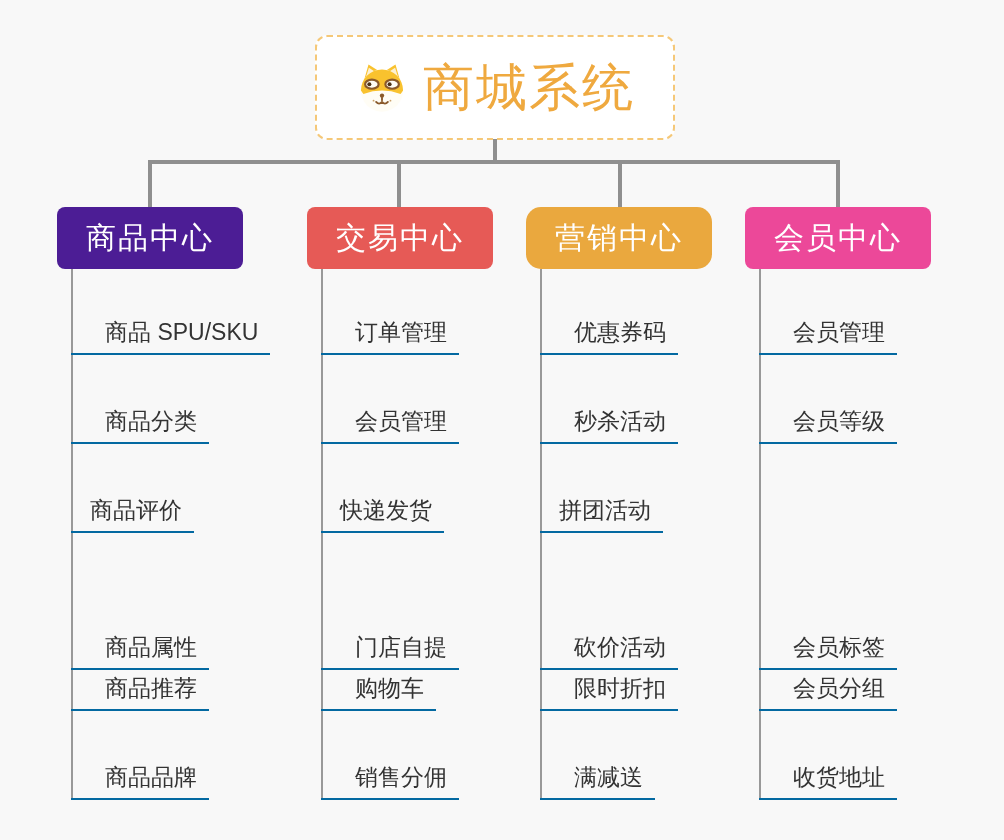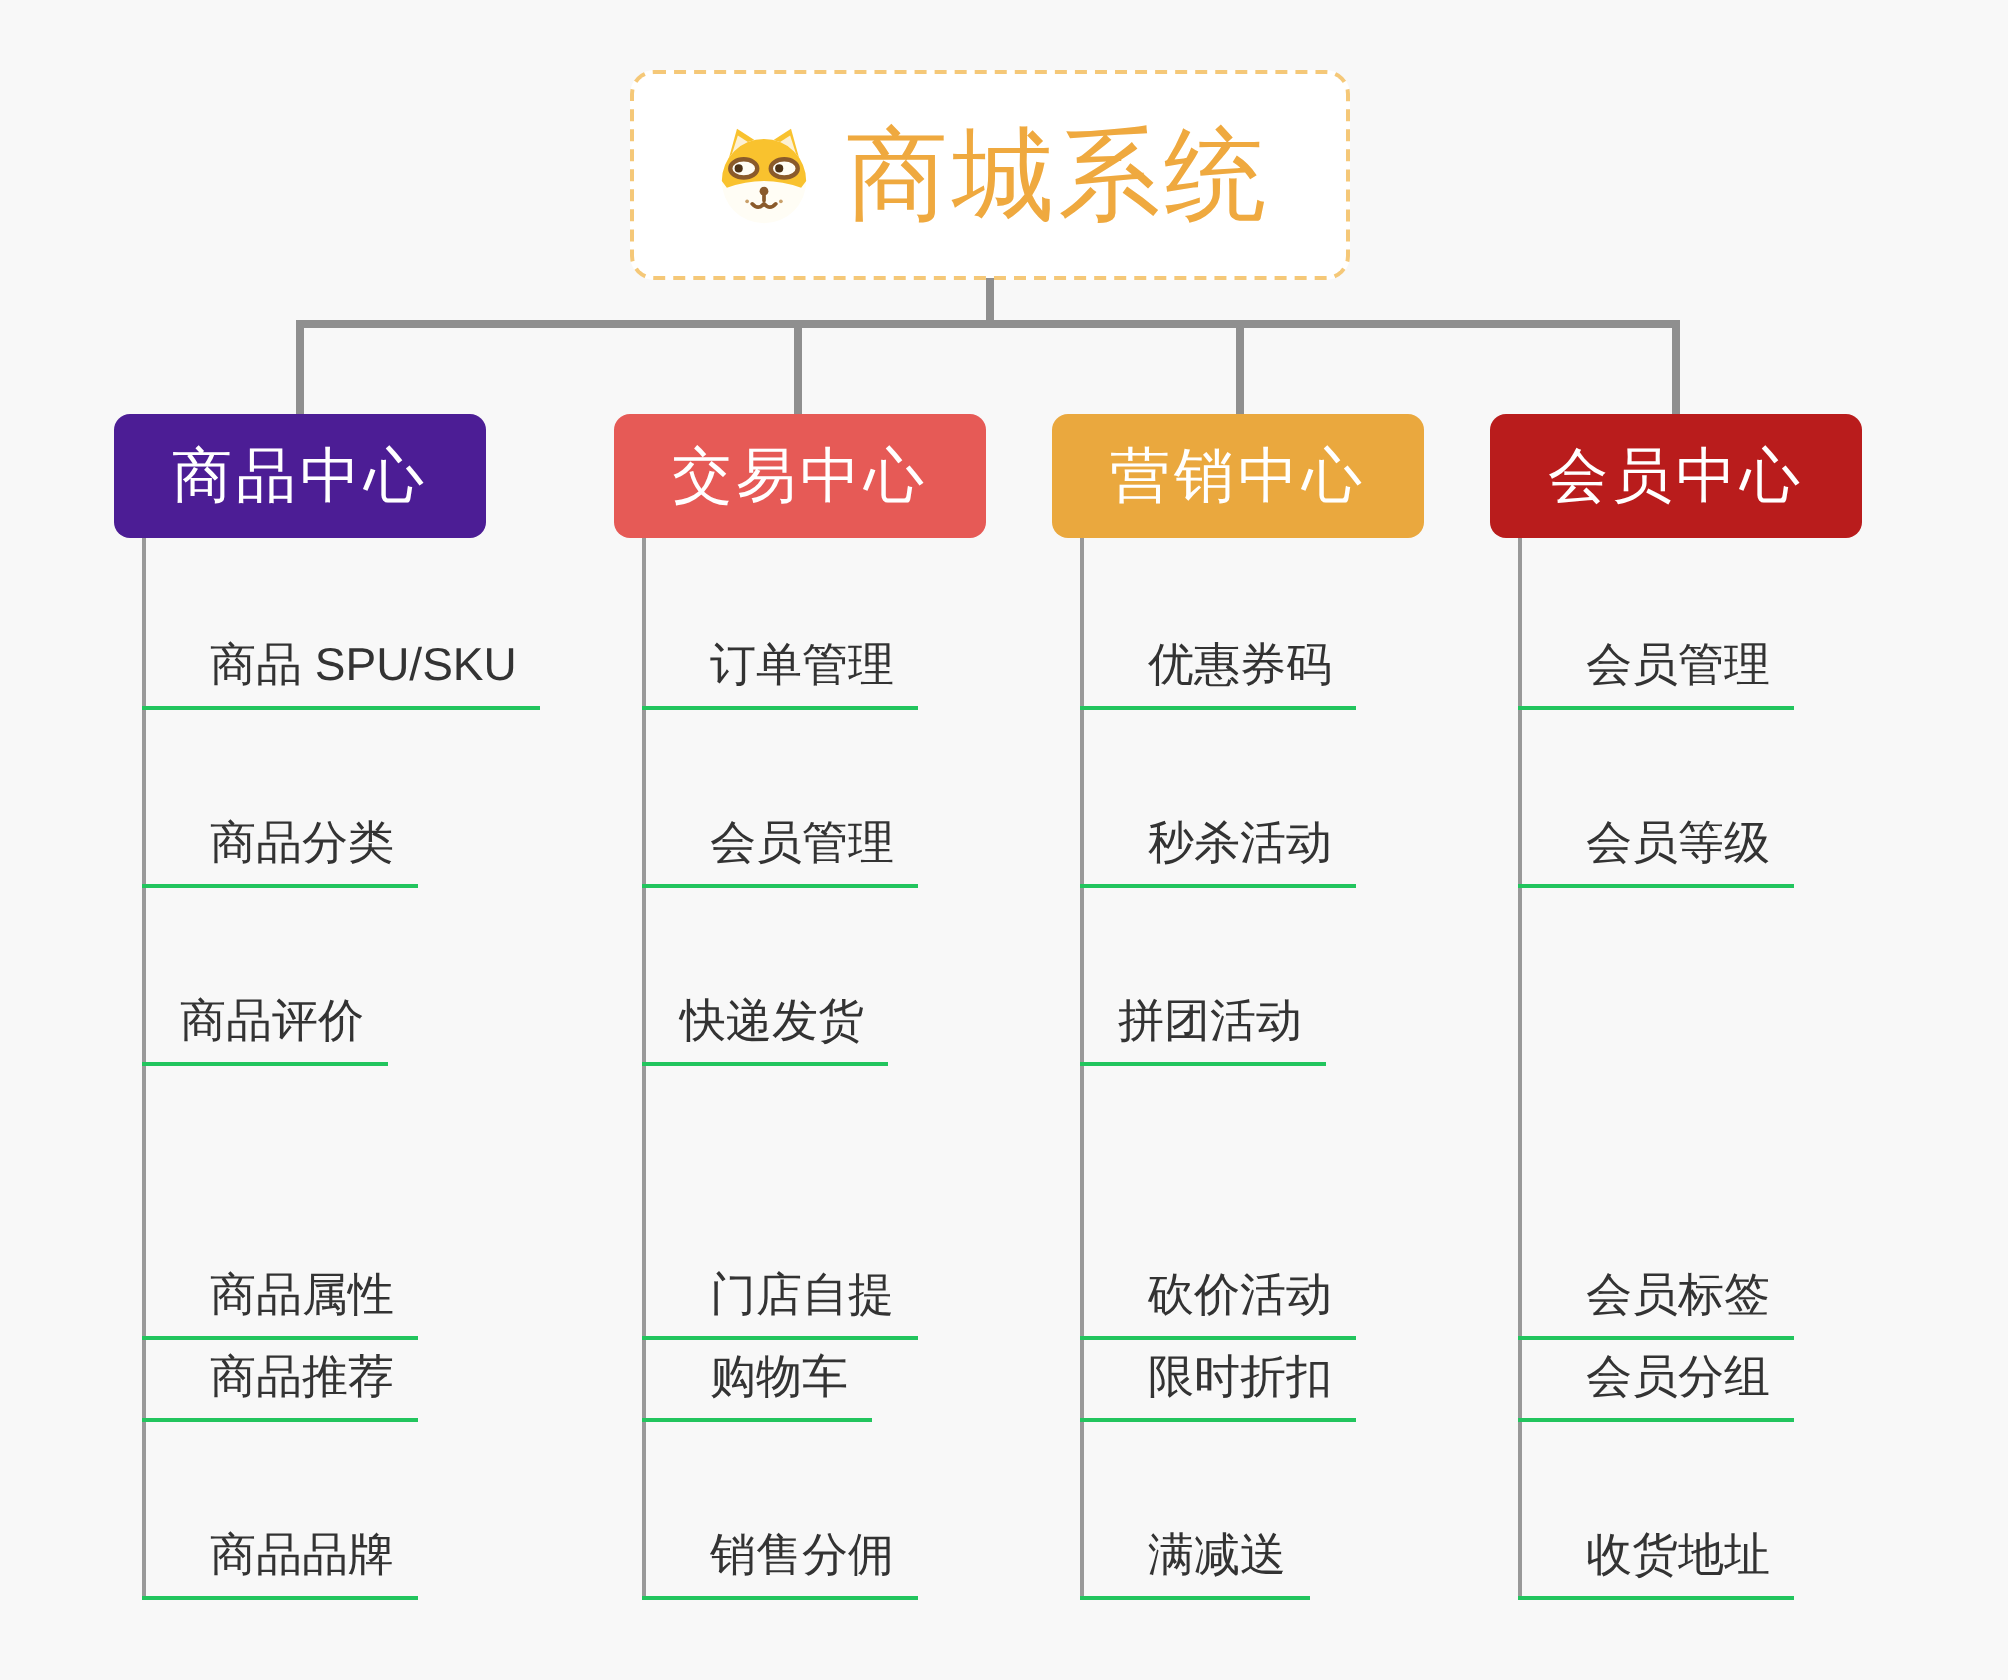--- a/index.html
+++ b/index.html
@@ -42,21 +42,21 @@
     border-radius:8px;display:flex;align-items:center;justify-content:center;
     color:#ffffff;font-size:30px;letter-spacing:2px;white-space:nowrap;
   }
   .branch-vline{
     position:absolute;left:14px;top:62px;width:2px;height:531px;
     background:#999999;
   }
   .leaf{
     position:absolute;left:14px;height:38px;box-sizing:border-box;
     padding:0 12px 5px 34px;
-    border-bottom:2px solid #22c55e;
+    border-bottom:2px solid #0369a1;
     display:flex;align-items:flex-end;
     font-size:23px;color:#333333;white-space:nowrap;
   }
   .leaf.r0{top:110px;} .leaf.r1{top:199px;} .leaf.r2{top:288px;padding-left:19px;}
   .leaf.r3{top:377px;margin-top:48px;} .leaf.r4{top:466px;} .leaf.r5{top:555px;}
 </style>
 </head>
 <body>
 
 <div class="canvas">
@@ -128,21 +128,21 @@
       </div>
     <div class="leaf r4">
         <span>购物车</span>
       </div>
     <div class="leaf r5">
         <span>销售分佣</span>
       </div>
   </div>
 
   <div class="branch b2">
-    <div class="branch-head" style="background-color: rgb(234, 168, 62);">营销中心</div>
+    <div class="branch-head" style="background-color: rgb(234, 168, 62); border-radius: 15px;">营销中心</div>
     <div class="branch-vline"></div>
     <div class="leaf r0">
         <span>优惠券码</span>
       </div>
     <div class="leaf r1">
         <span>秒杀活动</span>
       </div>
     <div class="leaf r2">
         <span>拼团活动</span>
       </div>
@@ -151,21 +151,21 @@
       </div>
     <div class="leaf r4">
         <span>限时折扣</span>
       </div>
     <div class="leaf r5">
         <span>满减送</span>
       </div>
   </div>
 
   <div class="branch b3">
-    <div class="branch-head" style="background-color: #b91c1c;">会员中心</div>
+    <div class="branch-head" style="background-color: #ec4899;">会员中心</div>
     <div class="branch-vline"></div>
     <div class="leaf r0">
         <span>会员管理</span>
       </div>
     <div class="leaf r1">
         <span>会员等级</span>
       </div>
     <div class="leaf r3">
         <span>会员标签</span>
       </div>

